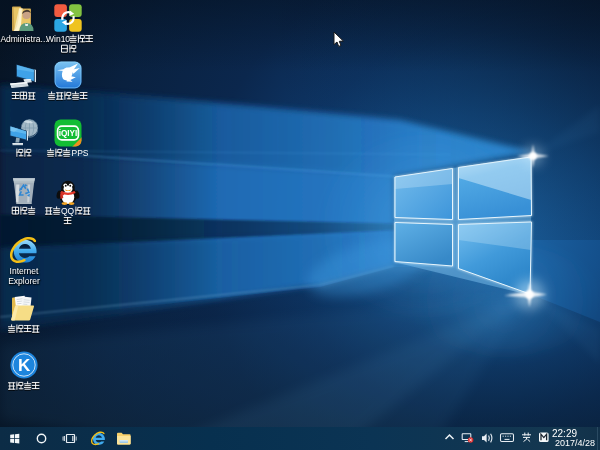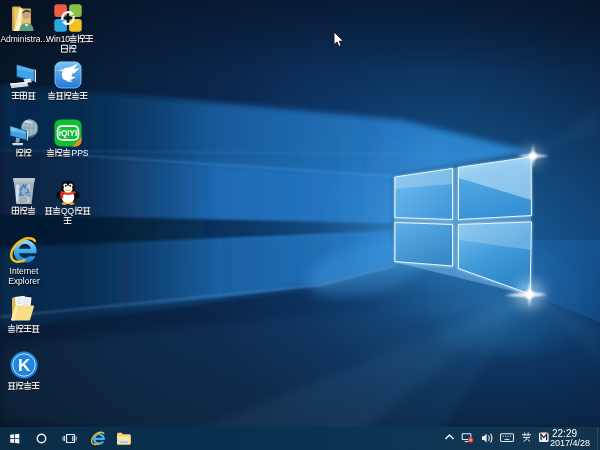--- a/index.html
+++ b/index.html
@@ -413,18 +413,18 @@
 </g>
 <g stroke="#f2f6f9" stroke-width="1" fill="none">
  <path d="M522,434.8 h9 M524.8,432.6 v3 M528.2,432.6 v3 M523,437.4 h7 M526.5,437.4 v2 M523.5,441.6 l3,-2.4 M527.5,439.2 l2.6,2.4"></path>
 </g>
 <rect x="539" y="432.4" width="9.6" height="9.6" rx="1.6" fill="#f5f8fa"></rect>
 <path d="M541,440.2 v-6 l2.8,3.4 l2.8,-3.4 v6" fill="none" stroke="#1b2430" stroke-width="1.3"></path>
 </g>
 <path d="M597.5,0 v23" stroke="#2a4a62" stroke-width="1"></path>
 </svg>
 <div class="abs" style="left:552px;top:428.5px;width:46px;text-align:left;color:#fff;font-size:10px;line-height:9px;">22:29</div>
-<div class="abs" style="left:550px;top:439px;width:50px;text-align:left;color:#fff;font-size:9px;line-height:9px;">2017/4/28</div>
+<div class="abs" style="left:550px;top:439px;width:50px;text-align:center;color:#fff;font-size:9px;line-height:9px;">2017/4/28</div>
 
 <svg class="abs" width="14" height="20" viewBox="0 0 14 20" style="left:333px;top:31px">
 <path d="M1,1 L1,13.6 L4,11 L5.7,15.4 L8,14.5 L6.3,10.3 L10.4,10.1 Z" fill="#fff" stroke="#1a1a1a" stroke-width="1"></path>
 </svg>
 </div>
 
 </body></html>

